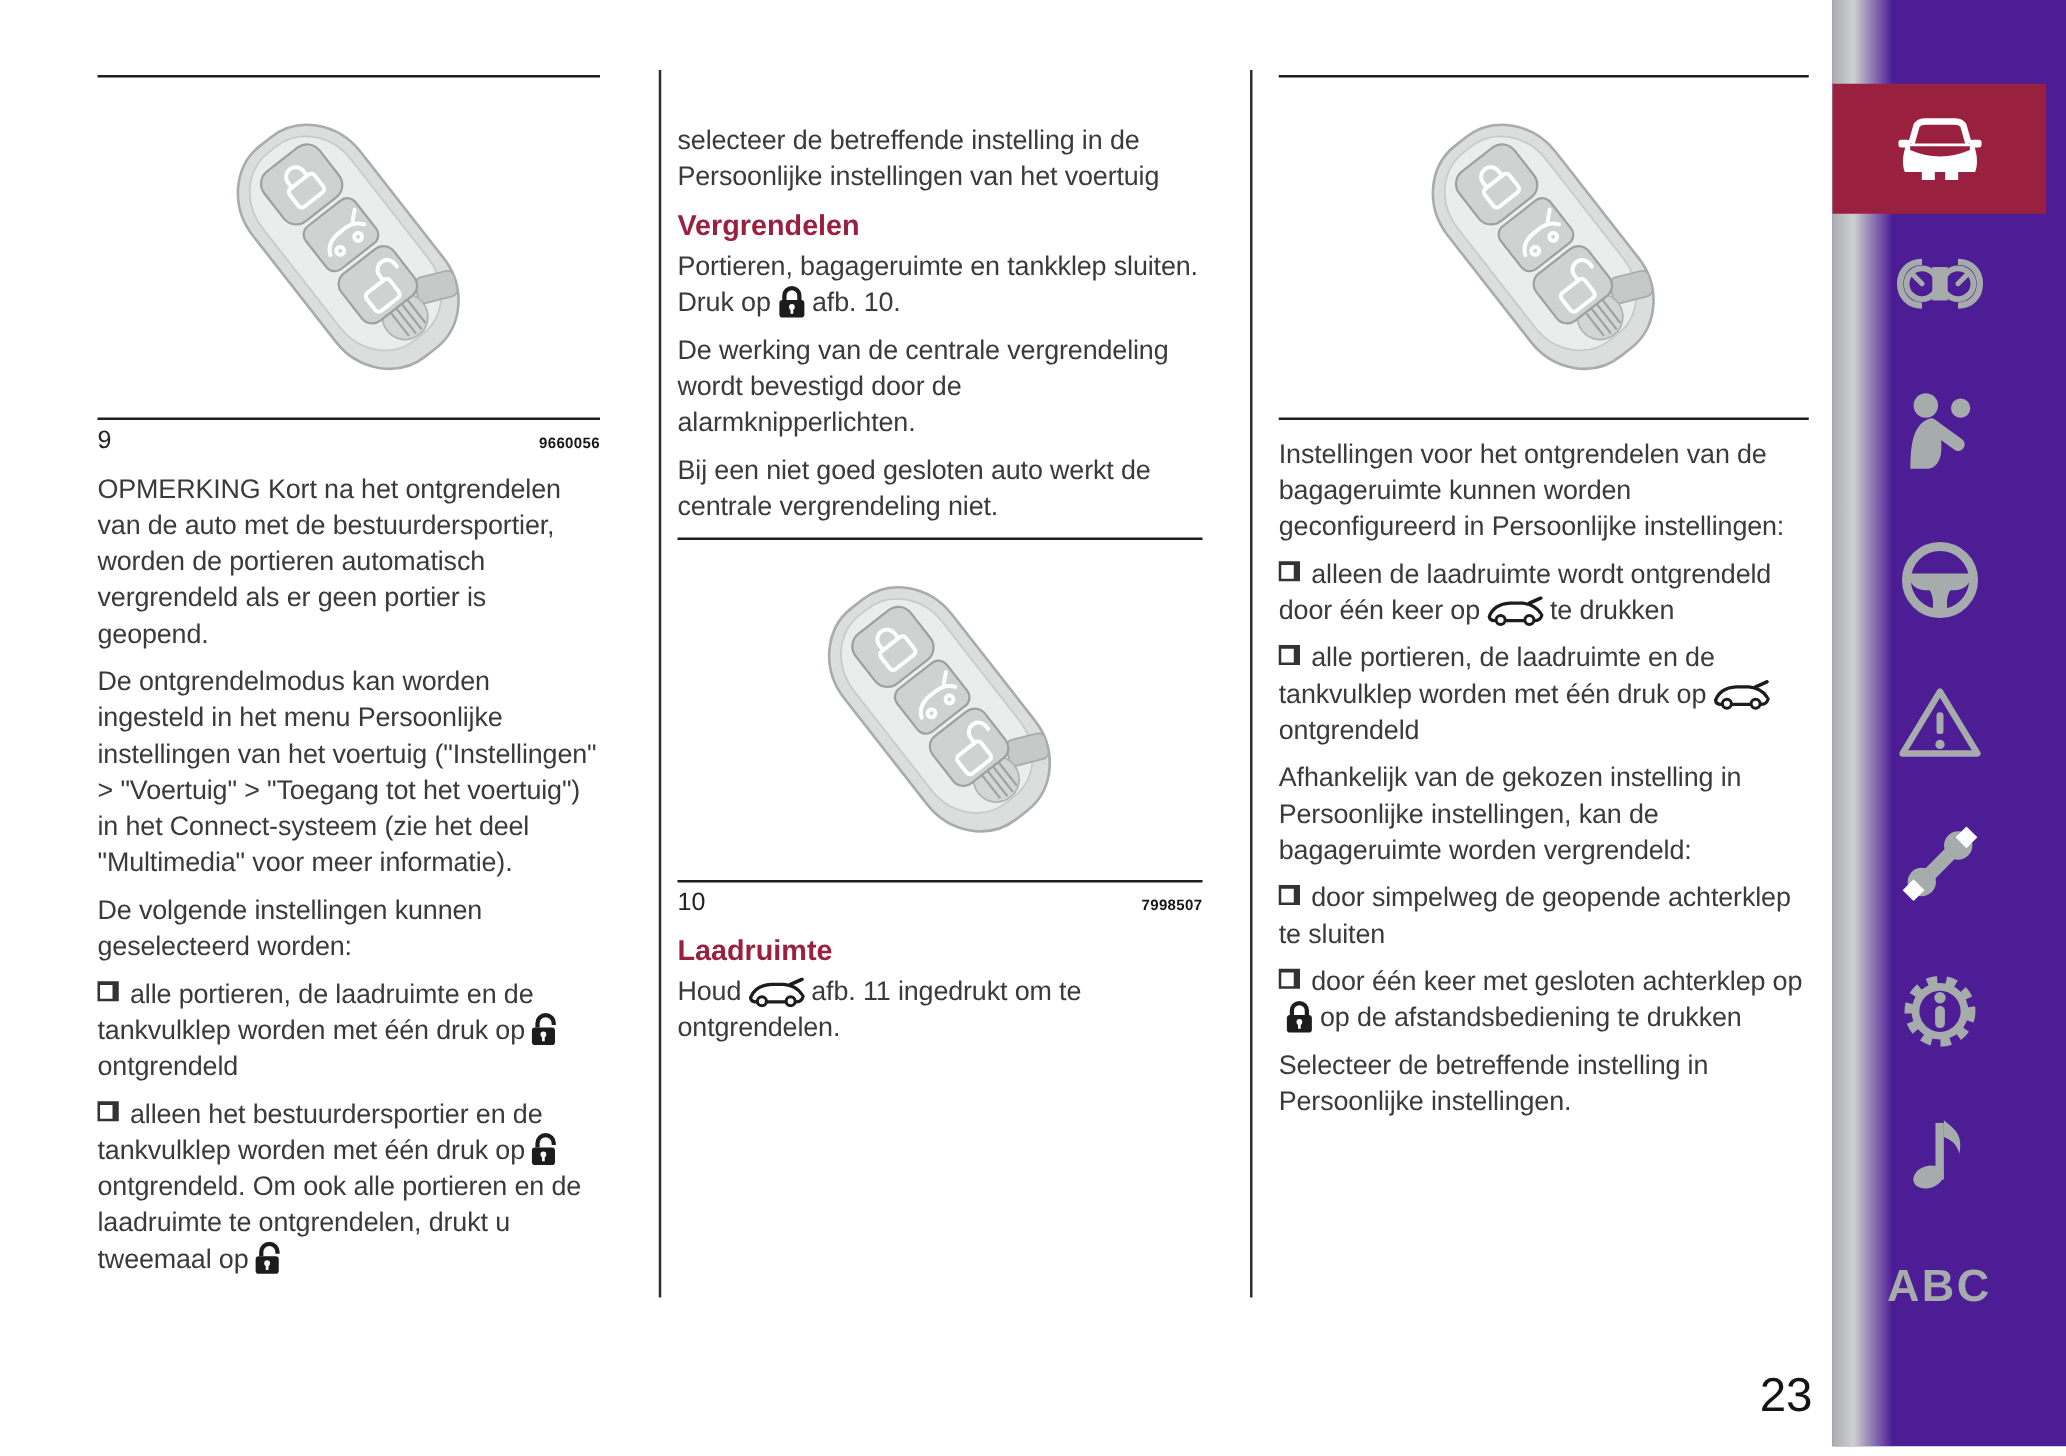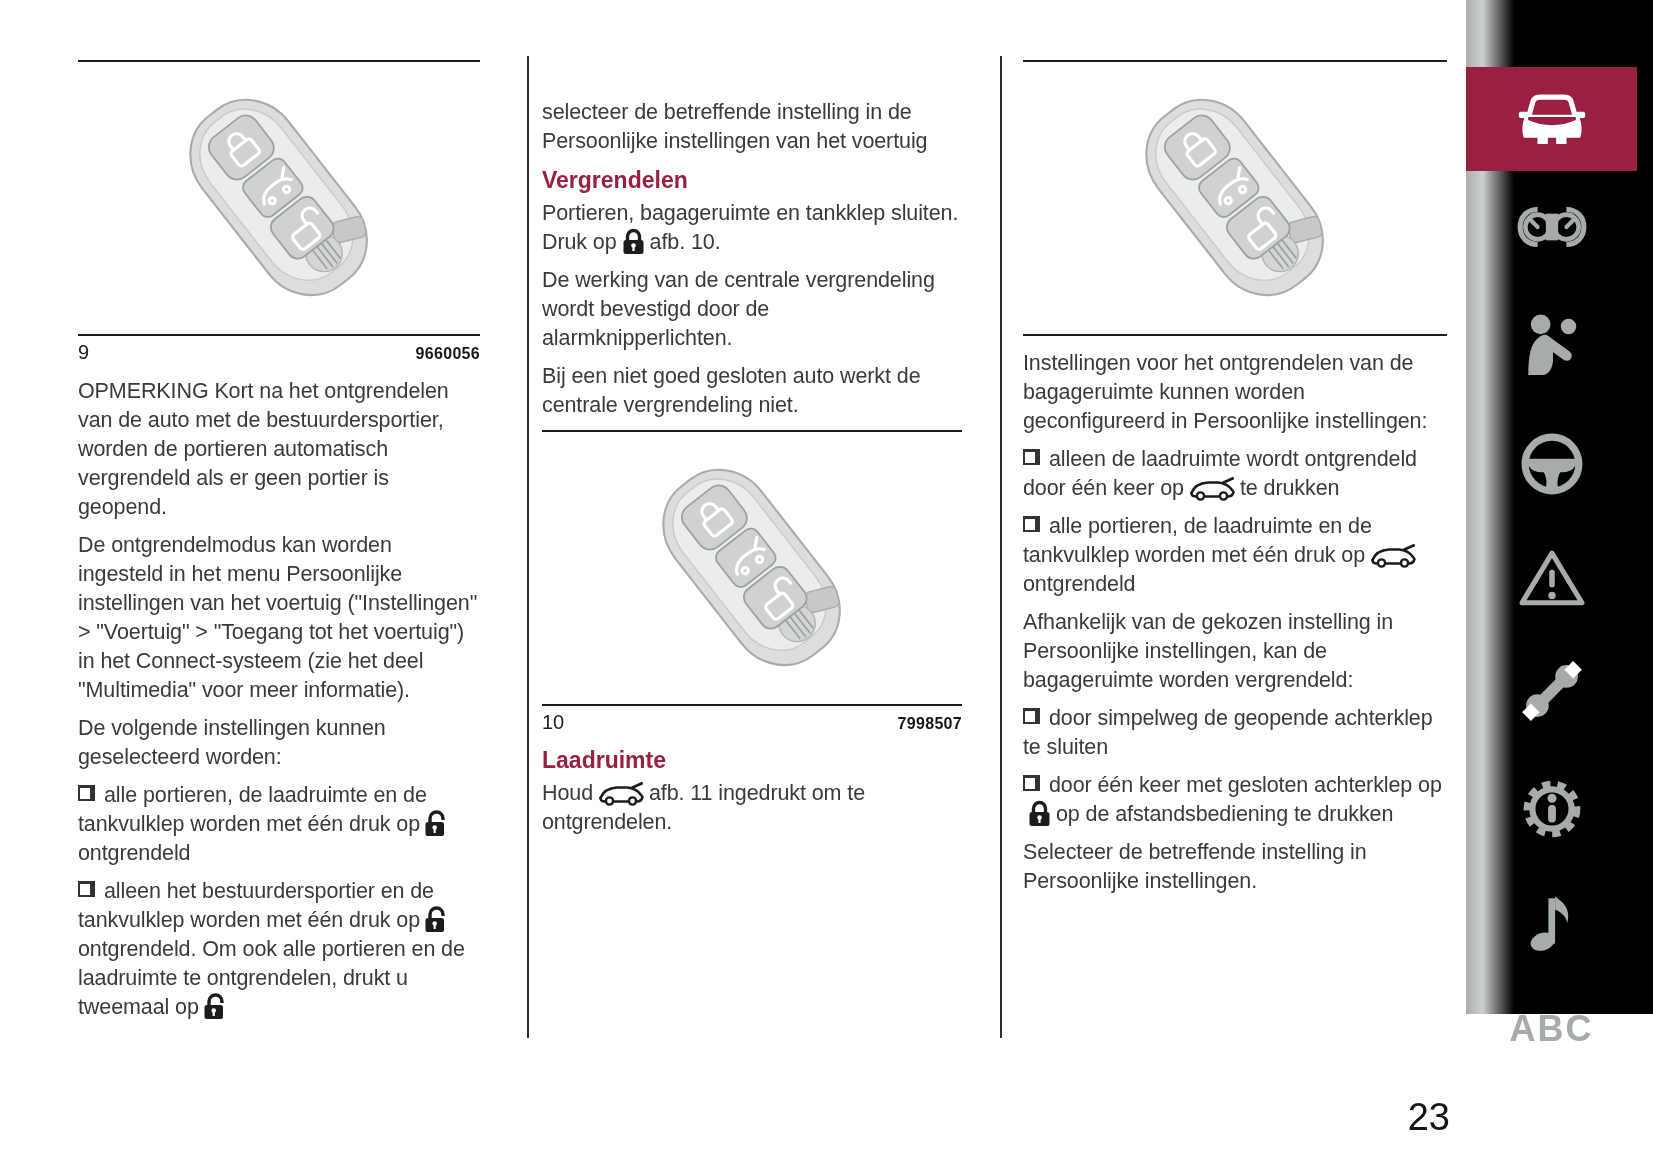--- a/index.html
+++ b/index.html
@@ -12,30 +12,30 @@
   #col3{left:1023px;width:424px;}
   .vline{position:absolute;top:56px;width:2px;height:982px;background:#2e2e2e;}
   #vline1{left:527px;} #vline2{left:1000px;}
   p{margin:0 0 9px 0;font-size:21.5px;line-height:29px;letter-spacing:-0.1px;}
   h3{margin:11px 0 5px 0;font-size:23px;line-height:27px;color:var(--accent);font-weight:bold;}
   figure{margin:10px 0 13px 0;}
   .fig-rule{height:0;border:0;border-top:2.5px solid #1d1d1d;margin:0;}
   .fig-img{height:272px;display:flex;align-items:center;justify-content:center;}
   .fig-cap{display:flex;justify-content:space-between;align-items:baseline;margin:5px 0 0 0;}
   .fig-num{font-size:20px;color:#222;}
-  .fig-code{font-size:16px;font-weight:bold;color:#161616;letter-spacing:.3px;}
+  .fig-code{font-size:12px;font-weight:bold;color:#161616;letter-spacing:.3px;}
   .sq{display:inline-block;width:10px;height:11px;border:2px solid #333;border-top-width:3px;
       border-right-width:5px;margin-right:9px;position:relative;top:-1px;}
   .ic{display:inline-block;vertical-align:-6px;margin:0 5px;line-height:0;}
   .ic svg{display:block;}
   
   .btn{fill:#d0d2d2;stroke:#9da0a0;stroke-width:2.5;}
   .glyph{fill:none;stroke:#fff;stroke-width:4.5;stroke-linecap:round;stroke-linejoin:round;}
   
-  #sidebar{position:absolute;left:1466px;top:0;width:187px;height:1014px;background:#000000;}
+  #sidebar{position:absolute;left:1466px;top:0;width:187px;height:1157px;background:#4c1d95;}
   #sidebar .shade{position:absolute;left:0;top:0;bottom:0;width:48px;
       background:linear-gradient(90deg,#a8adad 0%,#cdd0d0 35%,rgba(255,255,255,0) 100%);}
   .tab-active{position:absolute;left:0;top:67px;width:171px;height:104px;background:var(--accent);
       display:flex;align-items:center;justify-content:center;}
   .side-ic{position:absolute;left:0;width:171px;display:flex;justify-content:center;}
   .abc{position:absolute;left:0;top:1008px;width:171px;text-align:center;font-size:36px;
       font-weight:bold;color:var(--icongray);letter-spacing:2px;}
   .pagenum{position:absolute;left:1330px;top:1096px;width:120px;text-align:right;
       font-size:38px;font-weight:normal;color:#141414;}
 </style>

